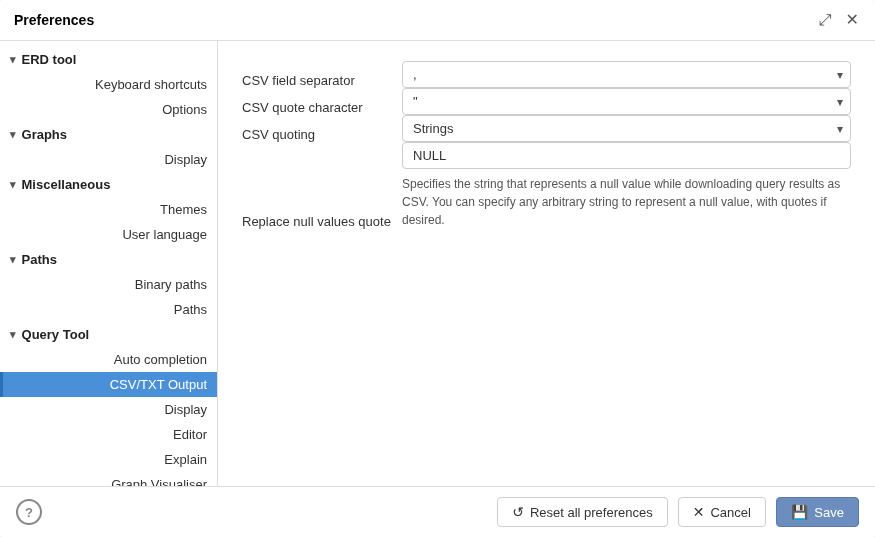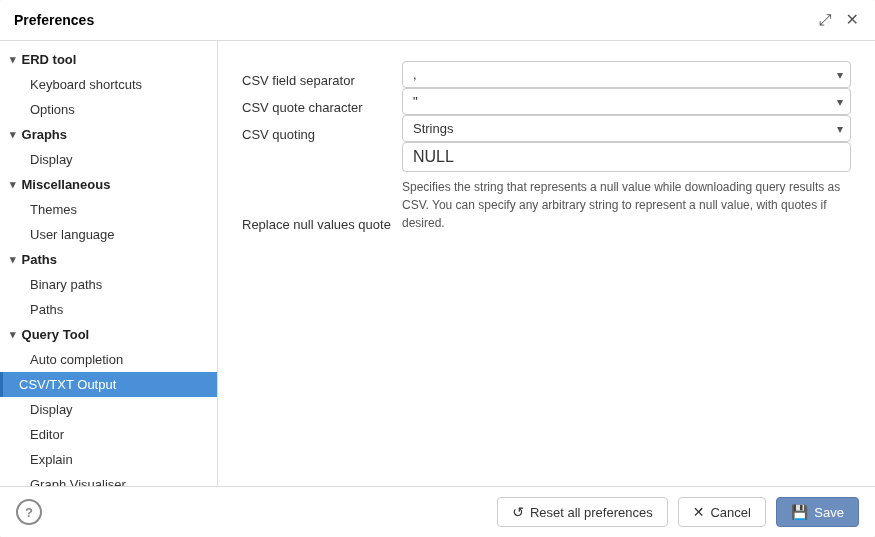--- a/index.html
+++ b/index.html
@@ -78,20 +78,21 @@
     .sidebar-section-header .chevron {
       margin-right: 6px;
       font-size: 11px;
       color: #555;
     }
     .sidebar-item {
       padding: 5px 10px 5px 30px;
       cursor: pointer;
       color: #333;
       font-size: 13px;
+      text-align: right;
     }
     .sidebar-item.active {
       background: #4a90d9;
       color: #fff;
       border-left: 3px solid #2a70b9;
       padding-left: 16px;
     }
     .content {
       flex: 1;
       padding: 20px 24px;
@@ -133,21 +134,21 @@
       transform: translateY(-50%);
       pointer-events: none;
       color: #555;
       font-size: 12px;
     }
     .form-input {
       width: 100%;
       padding: 5px 10px;
       border: 1px solid #ccc;
       border-radius: 4px;
-      font-size: 16px;
+      font-size: 13px;
       color: #333;
     }
     .form-hint {
       font-size: 12px;
       color: #555;
       margin-top: 6px;
       line-height: 1.5;
     }
     .dialog-footer {
       display: flex;

